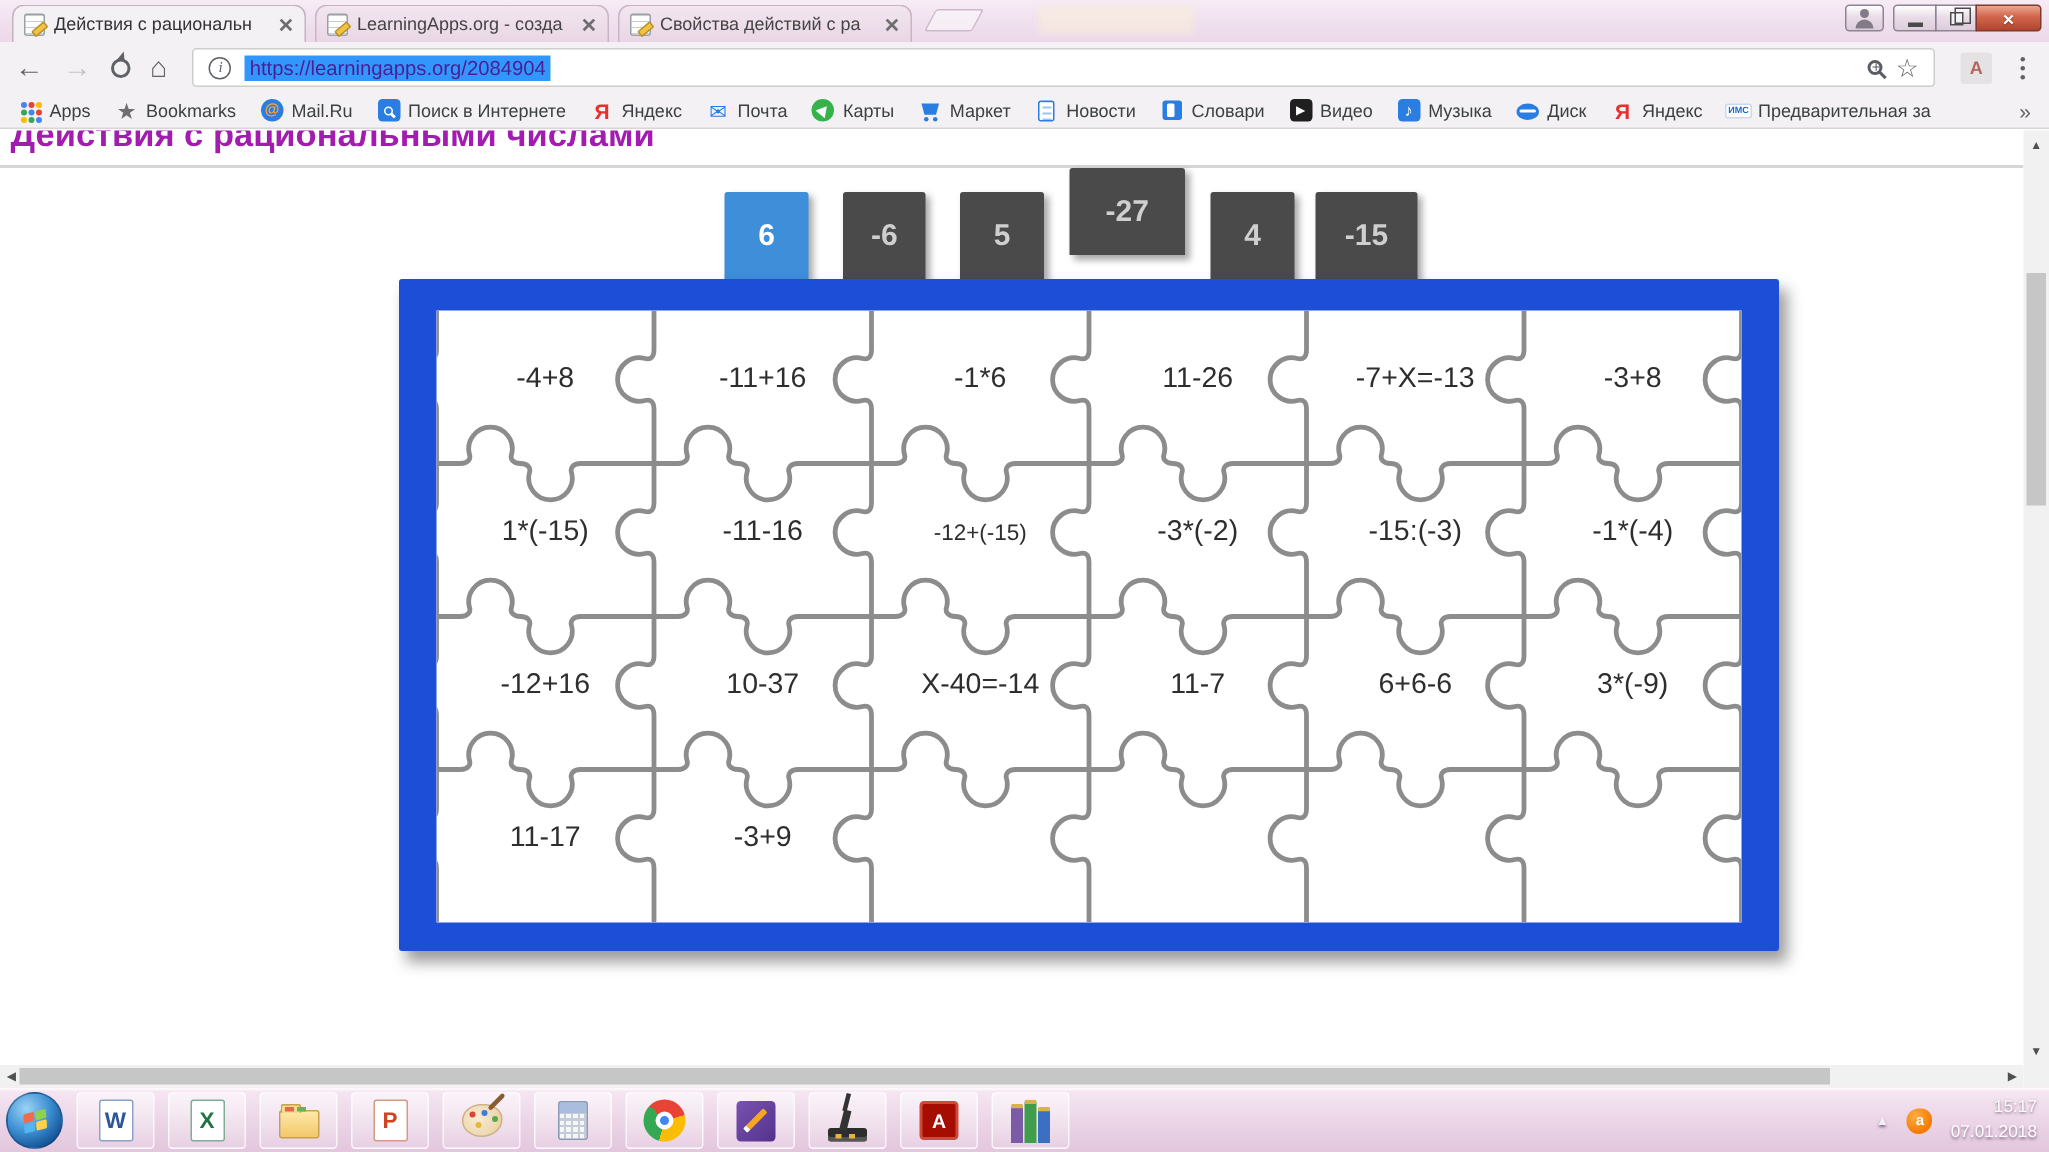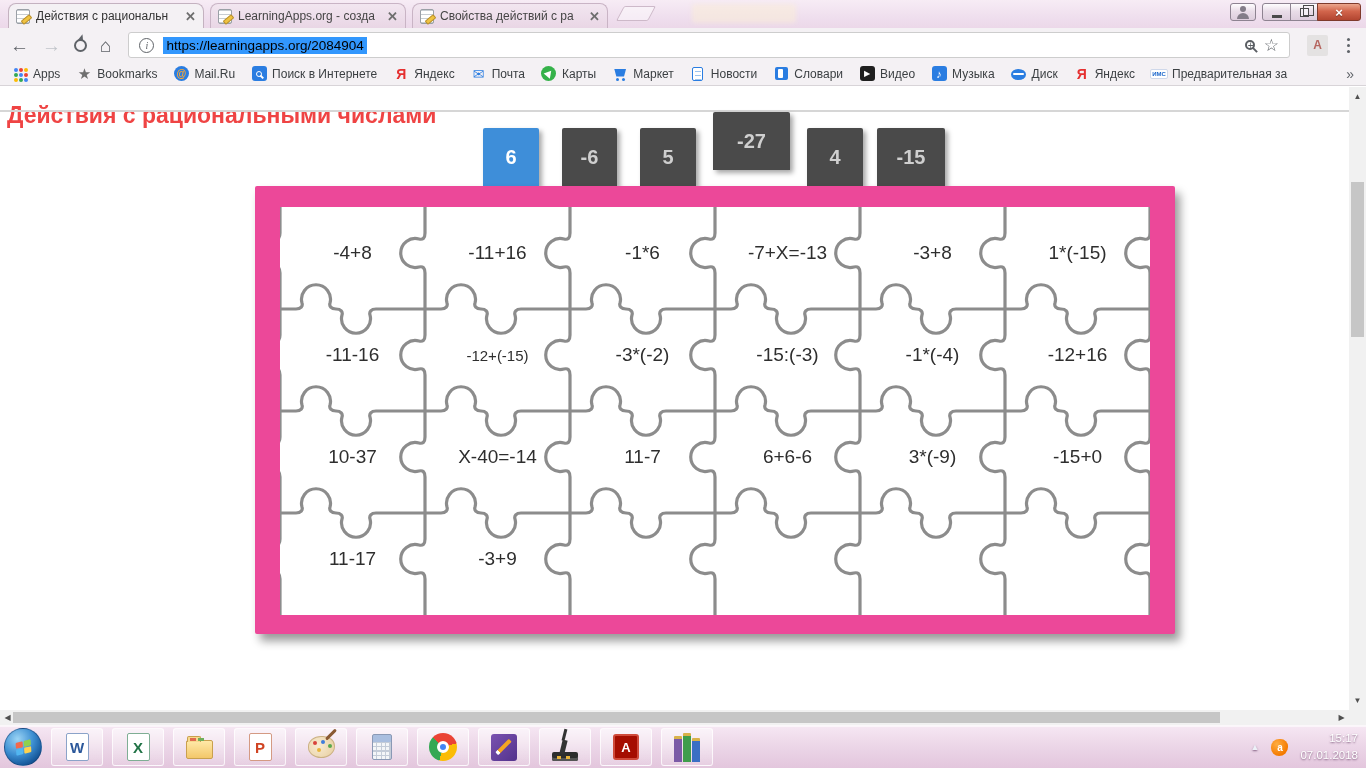--- a/index.html
+++ b/index.html
@@ -45,21 +45,21 @@
   #toolbar { position:absolute; top:28px; left:0; width:1366px; height:34px; background:#f4f1f4;
     display:flex; align-items:center; padding:0 10px; gap:13px; }
   .navic { font-size:19px; color:#5f6368; line-height:1; }
   .navic.disabled { color:#c0c4c9; }
   .ic-reload { width:13px; height:13px; border:2px solid #5f6368; border-radius:50%; position:relative; }
   .ic-reload::after { content:''; position:absolute; top:-5px; right:-2px; border:4px solid transparent; border-left-color:#5f6368; transform:rotate(40deg); }
   #omnibox { flex:1; height:26px; background:#fff; border:1px solid #cdcdcd; border-radius:3px;
     display:flex; align-items:center; gap:9px; padding:0 10px; margin:0 4px; }
   .ic-info { width:15px; height:15px; border:1.5px solid #5f6368; border-radius:50%; color:#5f6368;
     font-size:10px; font-family:"Liberation Serif",serif; font-style:italic; display:flex; align-items:center; justify-content:center; }
-  .url-sel { font-size:13.5px; color:#000000; background:#3297fd; padding:1px 3px; }
+  .url-sel { font-size:13.5px; color:#4c1d95; background:#3297fd; padding:1px 3px; }
   .sp { flex:1; }
   .ic-mag { width:10px; height:10px; border:2px solid #5a5e63; border-radius:50%; position:relative; }
   .ic-mag::before { content:'+'; position:absolute; left:1px; top:-2px; font-size:10px; color:#5a5e63; }
   .ic-mag::after { content:''; position:absolute; right:-5px; bottom:-3px; width:6px; height:2px; background:#5a5e63; transform:rotate(45deg); }
   .ic-star { font-size:17px; color:#5f6368; line-height:1; }
   .ext-acrobat { width:21px; height:21px; background:#e4e2e2; border-radius:2px; display:flex; align-items:center; justify-content:center;
     color:#b5655f; font-weight:bold; font-size:12px; }
   .ic-dots { width:3px; height:3px; border-radius:50%; background:#5f6368; box-shadow:0 6px 0 #5f6368,0 -6px 0 #5f6368; margin:0 6px; }
 
   
@@ -91,29 +91,29 @@
   .i-book::after { content:''; position:absolute; left:3px; top:2px; width:5px; height:9px; border-radius:1px; background:#fff; }
   .i-play { width:15px; height:15px; border-radius:3px; background:#1f1f1f; color:#fff; font-size:8px; display:flex; align-items:center; justify-content:center; }
   .i-music { width:15px; height:15px; border-radius:3px; background:#2a7de1; color:#fff; font-size:11px; display:flex; align-items:center; justify-content:center; }
   .i-disk { width:15px; height:11px; border-radius:50%; background:#2a7de1; position:relative; margin-top:2px; }
   .i-disk::after { content:''; position:absolute; left:2px; top:4px; width:11px; height:2px; background:#fff; border-radius:1px; }
   .i-ims { font-size:6px; font-weight:bold; color:#1a66cc; border:1px solid #cfd8ea; background:#fff; padding:1px 1px; border-radius:2px; }
   .bm-overflow { margin-left:auto; color:#5f6368; font-size:14px; }
 
   
   #page { position:absolute; top:87px; left:0; width:1349px; height:623px; background:#fff; overflow:hidden; }
-  #page-heading { position:absolute; top:-11px; left:7px; font-size:23px; font-weight:bold; color:#ef4444;margin-top:26px; }
+  #page-heading { position:absolute; top:-11px; left:7px; font-size:23px; font-weight:bold; color:#a21caf; }
   #heading-rule { position:absolute; top:23px; left:0; width:1349px; height:2px; background:#d6d6d6; }
 
   .atab { position:absolute; height:58px; background:#4a4a4a; color:#cfcfcf; font-size:20px; font-weight:bold;
     display:flex; align-items:center; justify-content:center; border-radius:2px 2px 0 0;
     box-shadow:3px 3px 5px rgba(0,0,0,.35); }
   .atab.sel { background:#3e8ed9; color:#fff; }
 
-  #pframe { position:absolute; left:255px; top:99px; width:920px; height:448px; background:#ec4899;
+  #pframe { position:absolute; left:266px; top:99px; width:920px; height:448px; background:#1d4ed8;
     border-radius:2px; box-shadow:5px 7px 10px rgba(0,0,0,.4); }
   #board { position:absolute; left:25px; top:21px; width:870px; height:408px; background:#fff; overflow:hidden; }
   #grid { position:absolute; inset:0; display:grid; grid-template-columns:repeat(6,145px); grid-template-rows:repeat(4,102px); }
   .cell { display:flex; align-items:center; justify-content:center; padding-bottom:10px;
     font-size:19px; color:#2e2e2e; }
   .cell.sm { font-size:15px; }
   #puzzle-svg { position:absolute; inset:0; pointer-events:none; }
 
   
   #vscroll { position:absolute; left:1349px; top:87px; width:17px; height:623px; background:#f1f1f1; }
@@ -329,35 +329,35 @@
   <div class="atab" style="left:713px;top:25px;width:77px">-27</div>
   <div class="atab" style="left:807px;top:41px;width:56px">4</div>
   <div class="atab" style="left:877px;top:41px;width:68px">-15</div>
 
   <div id="pframe">
     <div id="board">
       <div id="grid">
         <div class="cell">-4+8</div>
         <div class="cell">-11+16</div>
         <div class="cell">-1*6</div>
+        <div class="cell">11-26</div>
         <div class="cell">-7+X=-13</div>
         <div class="cell">-3+8</div>
         <div class="cell">1*(-15)</div>
         <div class="cell">-11-16</div>
         <div class="cell sm">-12+(-15)</div>
         <div class="cell">-3*(-2)</div>
         <div class="cell">-15:(-3)</div>
         <div class="cell">-1*(-4)</div>
         <div class="cell">-12+16</div>
         <div class="cell">10-37</div>
         <div class="cell">X-40=-14</div>
         <div class="cell">11-7</div>
         <div class="cell">6+6-6</div>
         <div class="cell">3*(-9)</div>
-        <div class="cell">-15+0</div>
         <div class="cell">11-17</div>
         <div class="cell">-3+9</div>
       </div>
       <svg id="puzzle-svg" viewBox="0 0 870 408" width="870" height="408">
         <path id="jigsaw-path" fill="none" stroke="#8c8c8c" stroke-width="3.2" stroke-linecap="round" stroke-linejoin="round" d="M0 0L0 26C0 31 -2 33 -6 32A14.5 14.5 0 1 0 -6 60C-2 59 0 61 0 66L0 102M0 102L0 128C0 133 -2 135 -6 134A14.5 14.5 0 1 0 -6 162C-2 161 0 163 0 168L0 204M0 204L0 230C0 235 -2 237 -6 236A14.5 14.5 0 1 0 -6 264C-2 263 0 265 0 270L0 306M0 306L0 332C0 337 -2 339 -6 338A14.5 14.5 0 1 0 -6 366C-2 365 0 367 0 372L0 408M145 0L145 26C145 31 143 33 139 32A14.5 14.5 0 1 0 139 60C143 59 145 61 145 66L145 102M145 102L145 128C145 133 143 135 139 134A14.5 14.5 0 1 0 139 162C143 161 145 163 145 168L145 204M145 204L145 230C145 235 143 237 139 236A14.5 14.5 0 1 0 139 264C143 263 145 265 145 270L145 306M145 306L145 332C145 337 143 339 139 338A14.5 14.5 0 1 0 139 366C143 365 145 367 145 372L145 408M290 0L290 26C290 31 288 33 284 32A14.5 14.5 0 1 0 284 60C288 59 290 61 290 66L290 102M290 102L290 128C290 133 288 135 284 134A14.5 14.5 0 1 0 284 162C288 161 290 163 290 168L290 204M290 204L290 230C290 235 288 237 284 236A14.5 14.5 0 1 0 284 264C288 263 290 265 290 270L290 306M290 306L290 332C290 337 288 339 284 338A14.5 14.5 0 1 0 284 366C288 365 290 367 290 372L290 408M435 0L435 26C435 31 433 33 429 32A14.5 14.5 0 1 0 429 60C433 59 435 61 435 66L435 102M435 102L435 128C435 133 433 135 429 134A14.5 14.5 0 1 0 429 162C433 161 435 163 435 168L435 204M435 204L435 230C435 235 433 237 429 236A14.5 14.5 0 1 0 429 264C433 263 435 265 435 270L435 306M435 306L435 332C435 337 433 339 429 338A14.5 14.5 0 1 0 429 366C433 365 435 367 435 372L435 408M580 0L580 26C580 31 578 33 574 32A14.5 14.5 0 1 0 574 60C578 59 580 61 580 66L580 102M580 102L580 128C580 133 578 135 574 134A14.5 14.5 0 1 0 574 162C578 161 580 163 580 168L580 204M580 204L580 230C580 235 578 237 574 236A14.5 14.5 0 1 0 574 264C578 263 580 265 580 270L580 306M580 306L580 332C580 337 578 339 574 338A14.5 14.5 0 1 0 574 366C578 365 580 367 580 372L580 408M725 0L725 26C725 31 723 33 719 32A14.5 14.5 0 1 0 719 60C723 59 725 61 725 66L725 102M725 102L725 128C725 133 723 135 719 134A14.5 14.5 0 1 0 719 162C723 161 725 163 725 168L725 204M725 204L725 230C725 235 723 237 719 236A14.5 14.5 0 1 0 719 264C723 263 725 265 725 270L725 306M725 306L725 332C725 337 723 339 719 338A14.5 14.5 0 1 0 719 366C723 365 725 367 725 372L725 408M870 0L870 26C870 31 868 33 864 32A14.5 14.5 0 1 0 864 60C868 59 870 61 870 66L870 102M870 102L870 128C870 133 868 135 864 134A14.5 14.5 0 1 0 864 162C868 161 870 163 870 168L870 204M870 204L870 230C870 235 868 237 864 236A14.5 14.5 0 1 0 864 264C868 263 870 265 870 270L870 306M870 306L870 332C870 337 868 339 864 338A14.5 14.5 0 1 0 864 366C868 365 870 367 870 372L870 408M0 102L16 102C21 102 23 99 22 96A14.5 14.5 0 1 1 50 96C49 99 51 102 56 102C61 102 63 105 62 108A14.5 14.5 0 1 0 90 108C89 105 91 102 96 102L145 102M145 102L161 102C166 102 168 99 167 96A14.5 14.5 0 1 1 195 96C194 99 196 102 201 102C206 102 208 105 207 108A14.5 14.5 0 1 0 235 108C234 105 236 102 241 102L290 102M290 102L306 102C311 102 313 99 312 96A14.5 14.5 0 1 1 340 96C339 99 341 102 346 102C351 102 353 105 352 108A14.5 14.5 0 1 0 380 108C379 105 381 102 386 102L435 102M435 102L451 102C456 102 458 99 457 96A14.5 14.5 0 1 1 485 96C484 99 486 102 491 102C496 102 498 105 497 108A14.5 14.5 0 1 0 525 108C524 105 526 102 531 102L580 102M580 102L596 102C601 102 603 99 602 96A14.5 14.5 0 1 1 630 96C629 99 631 102 636 102C641 102 643 105 642 108A14.5 14.5 0 1 0 670 108C669 105 671 102 676 102L725 102M725 102L741 102C746 102 748 99 747 96A14.5 14.5 0 1 1 775 96C774 99 776 102 781 102C786 102 788 105 787 108A14.5 14.5 0 1 0 815 108C814 105 816 102 821 102L870 102M0 204L16 204C21 204 23 201 22 198A14.5 14.5 0 1 1 50 198C49 201 51 204 56 204C61 204 63 207 62 210A14.5 14.5 0 1 0 90 210C89 207 91 204 96 204L145 204M145 204L161 204C166 204 168 201 167 198A14.5 14.5 0 1 1 195 198C194 201 196 204 201 204C206 204 208 207 207 210A14.5 14.5 0 1 0 235 210C234 207 236 204 241 204L290 204M290 204L306 204C311 204 313 201 312 198A14.5 14.5 0 1 1 340 198C339 201 341 204 346 204C351 204 353 207 352 210A14.5 14.5 0 1 0 380 210C379 207 381 204 386 204L435 204M435 204L451 204C456 204 458 201 457 198A14.5 14.5 0 1 1 485 198C484 201 486 204 491 204C496 204 498 207 497 210A14.5 14.5 0 1 0 525 210C524 207 526 204 531 204L580 204M580 204L596 204C601 204 603 201 602 198A14.5 14.5 0 1 1 630 198C629 201 631 204 636 204C641 204 643 207 642 210A14.5 14.5 0 1 0 670 210C669 207 671 204 676 204L725 204M725 204L741 204C746 204 748 201 747 198A14.5 14.5 0 1 1 775 198C774 201 776 204 781 204C786 204 788 207 787 210A14.5 14.5 0 1 0 815 210C814 207 816 204 821 204L870 204M0 306L16 306C21 306 23 303 22 300A14.5 14.5 0 1 1 50 300C49 303 51 306 56 306C61 306 63 309 62 312A14.5 14.5 0 1 0 90 312C89 309 91 306 96 306L145 306M145 306L161 306C166 306 168 303 167 300A14.5 14.5 0 1 1 195 300C194 303 196 306 201 306C206 306 208 309 207 312A14.5 14.5 0 1 0 235 312C234 309 236 306 241 306L290 306M290 306L306 306C311 306 313 303 312 300A14.5 14.5 0 1 1 340 300C339 303 341 306 346 306C351 306 353 309 352 312A14.5 14.5 0 1 0 380 312C379 309 381 306 386 306L435 306M435 306L451 306C456 306 458 303 457 300A14.5 14.5 0 1 1 485 300C484 303 486 306 491 306C496 306 498 309 497 312A14.5 14.5 0 1 0 525 312C524 309 526 306 531 306L580 306M580 306L596 306C601 306 603 303 602 300A14.5 14.5 0 1 1 630 300C629 303 631 306 636 306C641 306 643 309 642 312A14.5 14.5 0 1 0 670 312C669 309 671 306 676 306L725 306M725 306L741 306C746 306 748 303 747 300A14.5 14.5 0 1 1 775 300C774 303 776 306 781 306C786 306 788 309 787 312A14.5 14.5 0 1 0 815 312C814 309 816 306 821 306L870 306"></path>
       </svg>
     </div>
   </div>
 </div>
 

